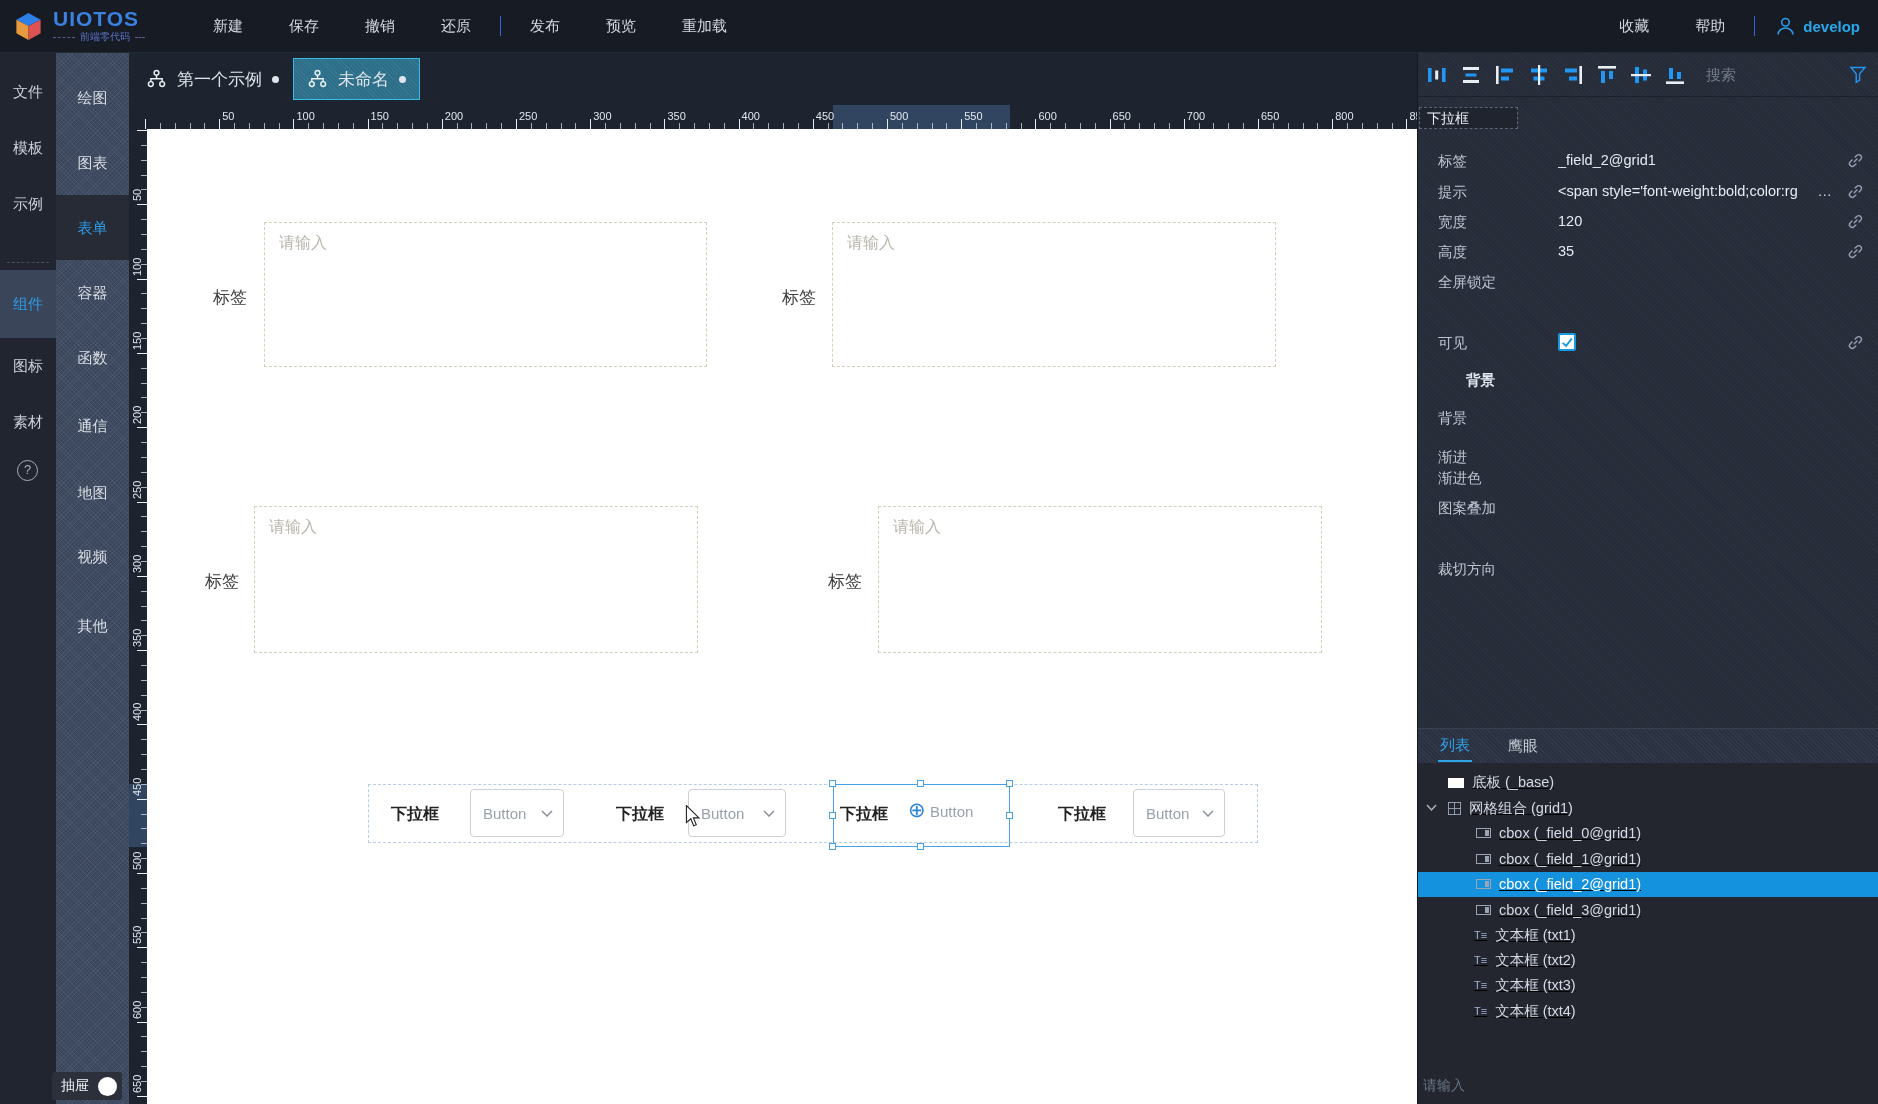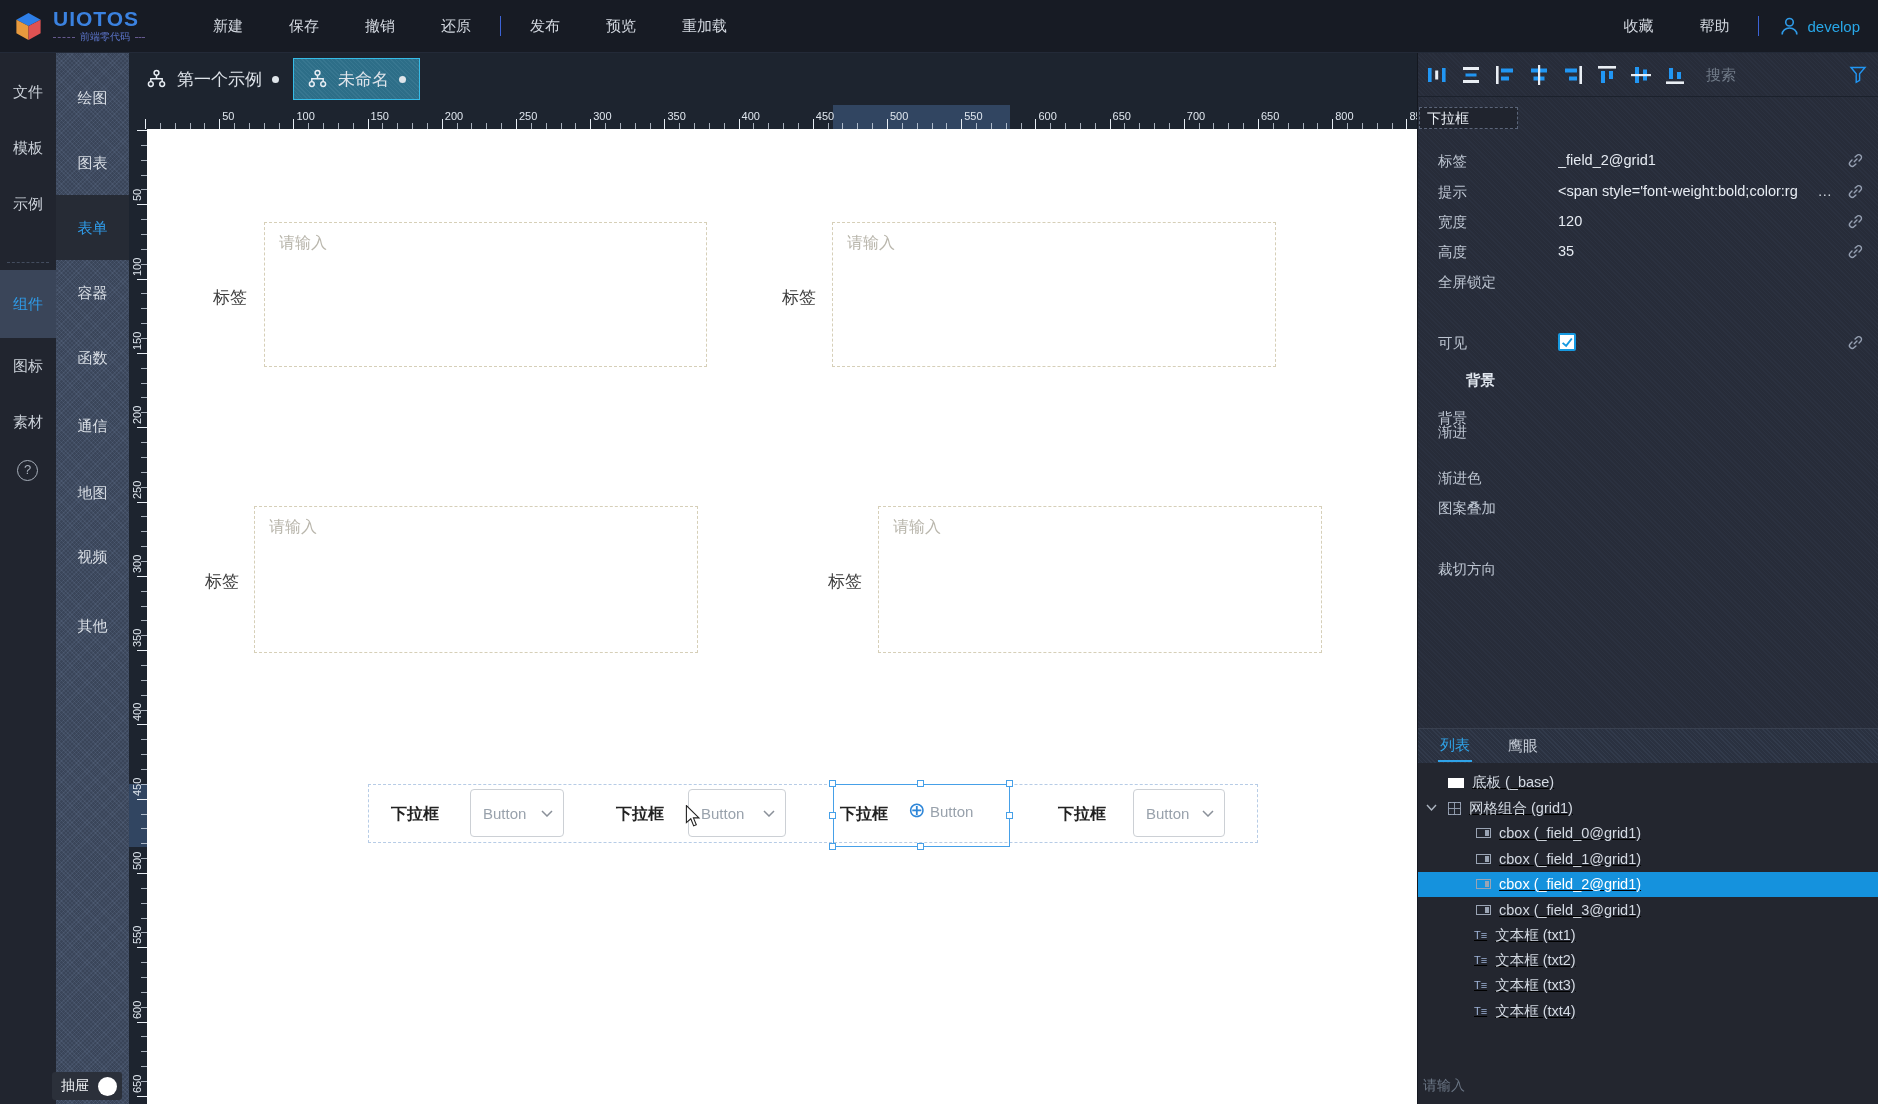--- a/index.html
+++ b/index.html
@@ -24,21 +24,21 @@
   .logo-txt { display:flex; flex-direction:column; }
   .logo-title { color:#3b82e0; font-weight:bold; font-size:21px; letter-spacing:1px; line-height:22px; }
   .logo-sub { color:#5b74c8; font-size:10px; display:flex; align-items:center; gap:5px; }
   .logo-dash { display:inline-block; width:22px; border-top:1px dashed #66598f; }
   .logo-dash.short { width:10px; }
   .menu { display:flex; align-items:center; margin-left:12px; }
   .menu-item { color:#d3d8e0; font-size:15px; padding:0 23px; cursor:pointer; white-space:nowrap; }
   .menu-div { width:1px; height:20px; background:#3c63d6; margin:0 6px; }
   .topbar-right { margin-left:auto; display:flex; align-items:center; padding-right:18px; }
   .user-chunk { display:flex; align-items:center; gap:7px; padding-left:14px; }
-  .user-name { color:#28a7e8; font-size:15px; }
+  .user-name { color:#28a7e8; font-size:15px;font-weight:bold; }
   
   .snav { position:absolute; left:0; top:53px; width:56px; height:1051px; background:#21252f; z-index:20; }
   .snav-item { position:absolute; left:0; width:100%; text-align:center; font-size:15px; color:#ccd2da; height:20px; line-height:20px; cursor:pointer; }
   .snav-item.active { color:#2f9be8; }
   .snav-band { position:absolute; left:0; top:217px; width:56px; height:68px; background:#3a4559; }
   .snav-sep { position:absolute; left:7px; right:7px; top:209px; border-top:1px dashed #434c5e; }
   .help-badge { position:absolute; left:17px; top:407px; width:21px; height:21px; border:1.5px solid #a8b0bb; border-radius:50%; color:#a8b0bb; font-size:13px; text-align:center; line-height:18px; cursor:pointer; }
   .ssec { position:absolute; left:56px; top:53px; width:73px; height:1051px; background:#3a4559; z-index:19;
     background-image:
       repeating-linear-gradient(45deg, rgba(160,185,225,.09) 0 1px, transparent 1px 3px),
@@ -565,21 +565,21 @@
     <svg class="plink" width="17" height="17" viewBox="0 0 16 16">
         <path d="M6.8 9.2 L9.4 6.6 M7.6 4.8 l1.6 -1.6 a2.6 2.6 0 0 1 3.7 3.7 l-1.6 1.6 M8.4 11.2 l-1.6 1.6 a2.6 2.6 0 0 1 -3.7 -3.7 l1.6 -1.6" fill="none" stroke="#96a0b2" stroke-width="1.3" stroke-linecap="round"></path>
       </svg>
   </div>
   <div class="prow" style="top:315px">
     <span class="plabel hdr">背景</span>
   </div>
   <div class="prow" style="top:353px">
     <span class="plabel">背景</span>
   </div>
-  <div class="prow" style="top:367px">
+  <div class="prow" style="top:392px">
     <span class="plabel">渐进</span>
   </div>
   <div class="prow" style="top:413px">
     <span class="plabel">渐进色</span>
   </div>
   <div class="prow" style="top:443px">
     <span class="plabel">图案叠加</span>
   </div>
   <div class="prow" style="top:504px">
     <span class="plabel">裁切方向</span>

